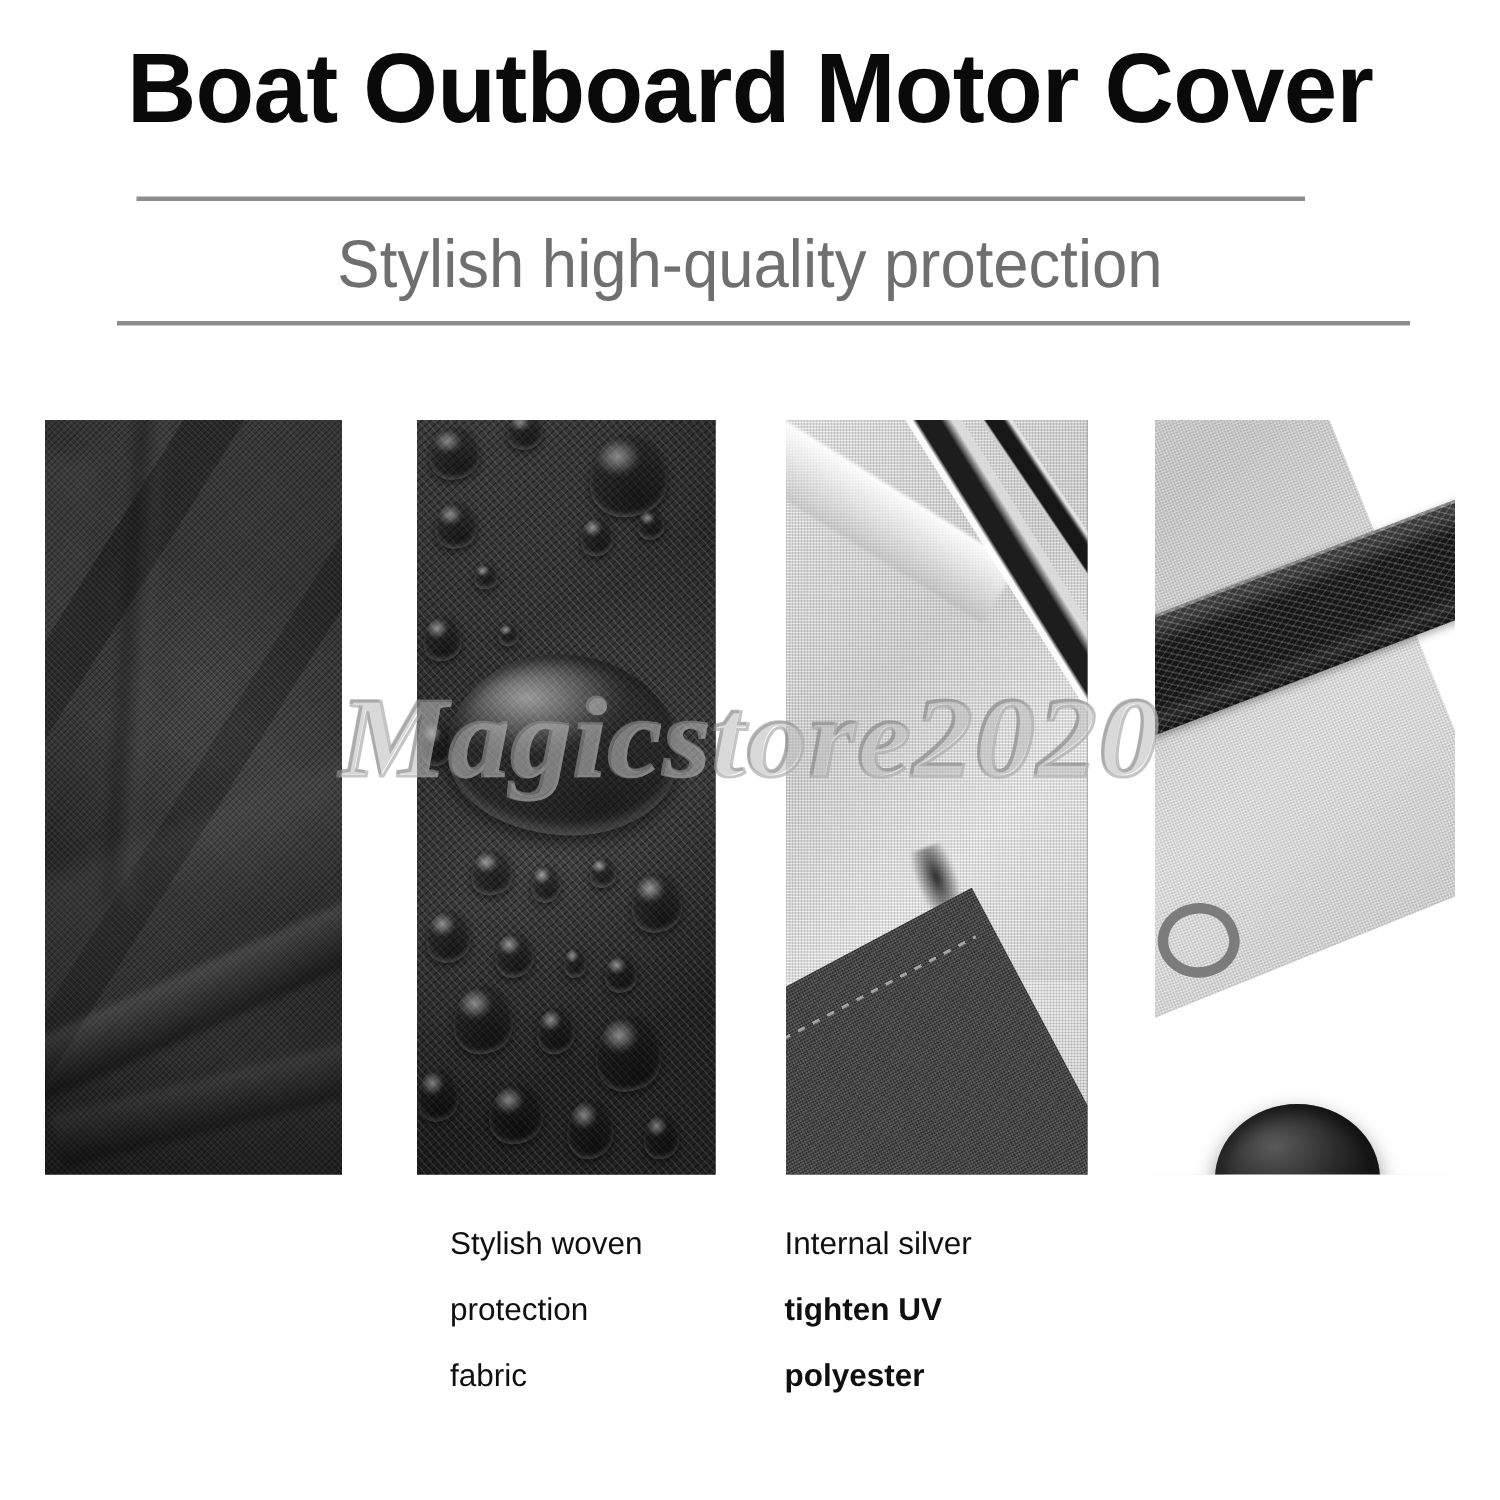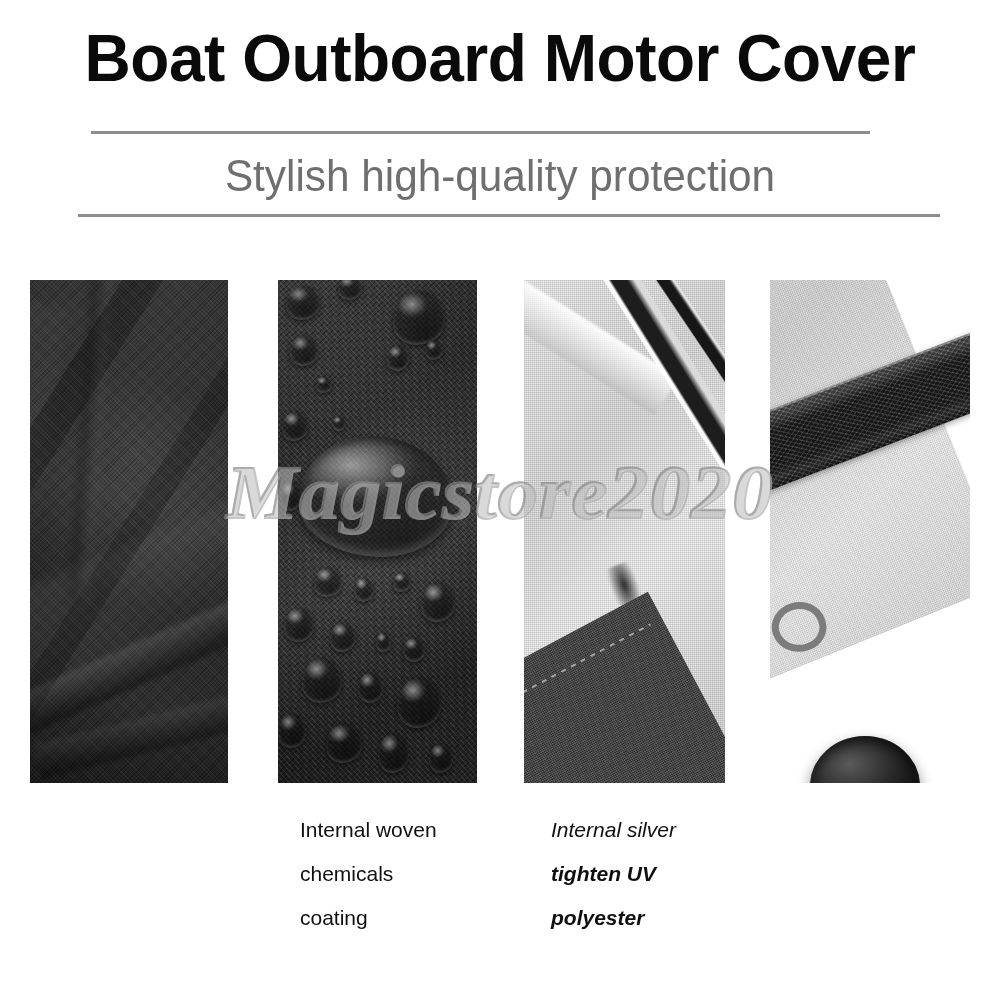--- a/index.html
+++ b/index.html
@@ -369,21 +369,21 @@
   .caption {
     position: absolute;
     top: 808px;
     font-family: "Liberation Sans", sans-serif;
     font-size: 21px;
     line-height: 44px;
     color: #101010;
   }
   #caption-1 { left: 25px;  width: 250px; }
   #caption-2 { left: 300px; width: 215px; }
-  #caption-3 { left: 551px; width: 210px; font-style: italic; }
+  #caption-3 { left: 523px; width: 210px; }
   #caption-4 { left: 795px; width: 205px; }
   .caption .l { display: block; white-space: nowrap; }
   .caption .l.b { font-weight: bold; }
 </style>
 </head>
 <body>
 
 <div id="page">
 
   <div id="title">Boat Outboard Motor Cover</div>
@@ -467,23 +467,23 @@
 
     <div class="p4-lock">
       <div class="p4-lock-ring"></div>
     </div>
   </div>
 
   <div id="watermark">Magicstore2020</div>
 
 
   <div class="caption" id="caption-2">
-    <span class="l">Internal woven</span>
-    <span class="l">chemicals</span>
-    <span class="l">coating</span>
+    <span class="l">Stylish woven</span>
+    <span class="l">protection</span>
+    <span class="l">fabric</span>
   </div>
 
   <div class="caption" id="caption-3">
     <span class="l">Internal silver</span>
     <span class="l b">tighten  UV</span>
     <span class="l b">polyester</span>
   </div>
 
 
 </div>

